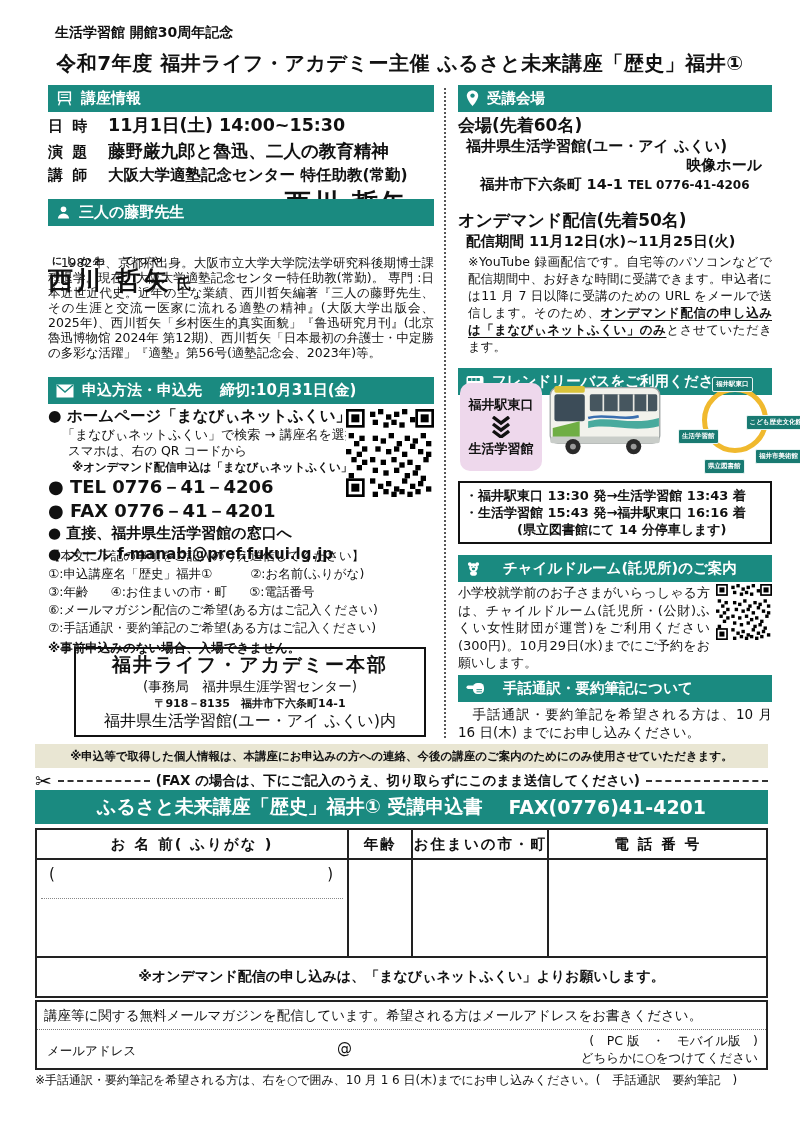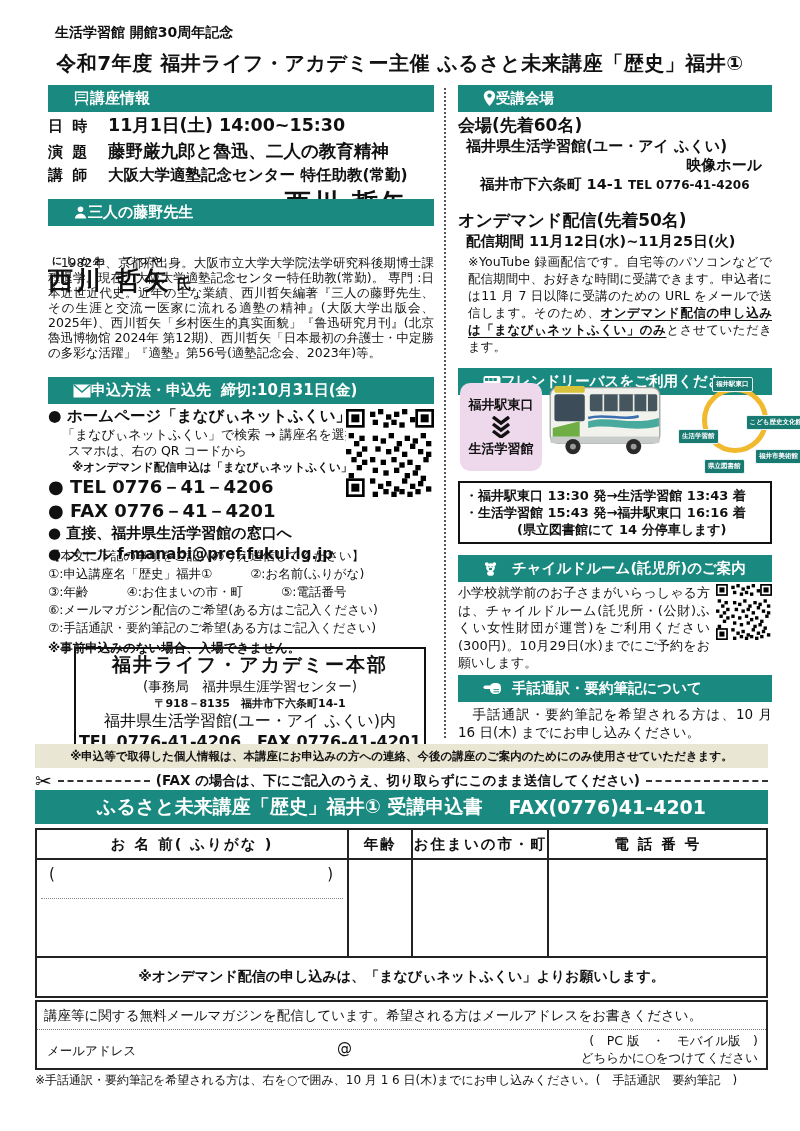--- a/index.html
+++ b/index.html
@@ -9,21 +9,21 @@
   .abs { position:absolute; }
   .b { font-weight:bold; }
 
   .top-note { left:55px; top:24px; font-size:14px; font-weight:bold; }
   .main-title { left:0; right:0; top:50px; text-align:center; font-size:20px; font-weight:bold; letter-spacing:.5px; }
 
   .col-left  { left:48px;  top:85px; width:386px; height:656px; }
   .col-right { left:458px; top:85px; width:314px; height:656px; }
   .col-divider { left:444px; top:88px; height:650px; width:0; border-left:2px dotted #555; }
 
-  .sec-h { background:#1a8a80; color:#fff; font-weight:bold; display:flex; align-items:center; padding:0 25px; height:27px; width:100%; }
+  .sec-h { background:#1a8a80; color:#fff; font-weight:bold; display:flex; align-items:center; gap:8px; padding:0 8px; height:27px; width:100%; }
   .sec-h.left-h { font-size:15px; }
   .sec-h.right-h { font-size:14.5px; }
   .sec-h .ic { flex:0 0 auto; display:flex; align-items:center; }
   .hand-glyph { font-size:16px; line-height:1; color:#fff; }
 
   
   .info-row { display:flex; gap:12px; margin-bottom:2px; align-items:baseline; }
   .info-label { font-size:15px; font-weight:bold; flex:0 0 48px; letter-spacing:2px; }
   .info-val-lg { font-size:17.5px; font-weight:bold; }
   .info-val { font-size:15.5px; font-weight:bold; }
@@ -275,36 +275,35 @@
       <div class="bullet-md" style="line-height:21px">●  直接、福井県生活学習館の窓口へ</div>
       <div class="bullet-md" style="line-height:21px">●  メール f-manabi@pref.fukui.lg.jp</div>
     </div>
 
     <div class="abs bracket-blk" style="top:462px; width:100%">
       <div>【本文に下記の事項をご記入のうえ送信してください】</div>
       <div class="brow" style="gap:38px">
         <span>①:申込講座名「歴史」福井①</span>
         <span>②:お名前(ふりがな)</span>
       </div>
-      <div class="brow" style="gap:38px">
+      <div class="brow" style="gap:22px">
         <span>③:年齢</span>
         <span>④:お住まいの市・町</span>
         <span>⑤:電話番号</span>
       </div>
       <div>⑥:メールマガジン配信のご希望(ある方はご記入ください)</div>
       <div>⑦:手話通訳・要約筆記のご希望(ある方はご記入ください)</div>
       <div class="warn">※事前申込みのない場合、入場できません。</div>
     </div>
 
     <div class="abs office-box" style="top:562px">
       <div class="o1">福井ライフ・アカデミー本部</div>
       <div class="o2">(事務局　福井県生涯学習センター)</div>
       <div class="o3">〒918－8135　福井市下六条町14-1</div>
       <div class="o4">福井県生活学習館(ユー・アイ ふくい)内</div>
-      <div class="o5">TEL 0776-41-4206　FAX 0776-41-4201</div>
     </div>
   </div>
 
   <div class="abs col-right">
 
     <div class="abs sec-h right-h" style="top:0">
       <span class="ic">
         <svg width="13" height="17" viewBox="0 0 13 17">
             <path d="M6.5 0.5 C3 0.5 0.8 3 0.8 5.8 C0.8 9.8 6.5 16.2 6.5 16.2 C6.5 16.2 12.2 9.8 12.2 5.8 C12.2 3 10 0.5 6.5 0.5 Z" fill="#fff"></path>
             <circle cx="6.5" cy="5.6" r="2.2" fill="#1a8a80"></circle>

